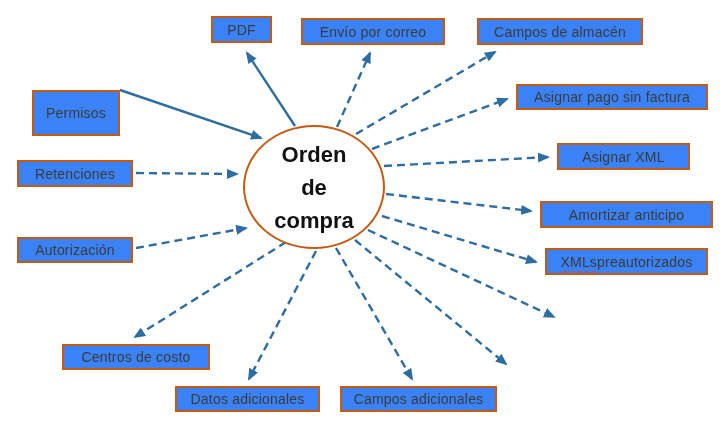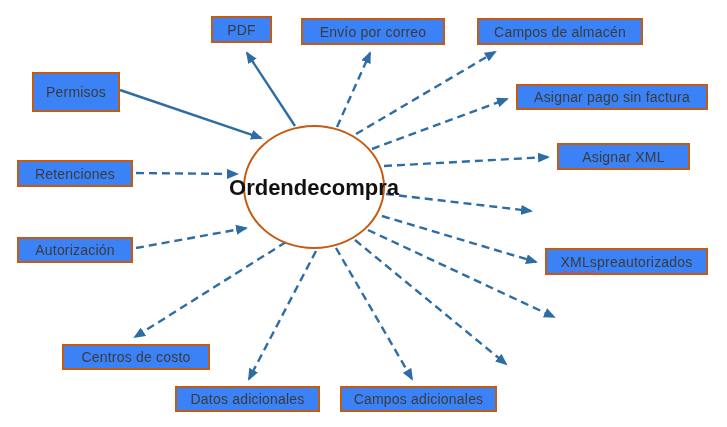--- a/index.html
+++ b/index.html
@@ -34,21 +34,21 @@
   }
   .node.gap{gap:0;}
   .hub{
     position:absolute;
     left:243px;top:125px;width:142px;height:124px;
     box-sizing:border-box;
     border:2.5px solid var(--orange);
     border-radius:50%;
     background:#ffffff;
     display:flex;
-    flex-direction:row;
+    flex-direction:column;
     align-items:center;
     justify-content:center;
     z-index:3;
     font-weight:bold;
     font-size:22px;
     line-height:1.5;
     color:#111111;
     text-align:center;
   }
   .squiggle{
@@ -98,33 +98,34 @@
   <div class="node" style="left:211px;top:16px;width:61px;height:27px">PDF</div>
 
   <div class="node" style="left:301px;top:18px;width:144px;height:27px">Envío por correo</div>
 
   <div class="node" style="left:477px;top:18px;width:166px;height:27px">Campos de almacén</div>
 
   <div class="node" style="left:516px;top:84px;width:192px;height:26px">Asignar pago sin factura</div>
 
   <div class="node" style="left:557px;top:143px;width:133px;height:27px">Asignar XML</div>
 
+  <div class="node" style="left:540px;top:201px;width:173px;height:27px">Amortizar anticipo</div>
 
   <div class="node gap" style="left:545px;top:248px;width:163px;height:27px">
     <span class="squiggle">XMLs</span>
     <span>preautorizados</span>
   </div>
 
 
 
   <div class="node" style="left:340px;top:386px;width:157px;height:26px">Campos adicionales</div>
 
   <div class="node" style="left:175px;top:386px;width:145px;height:26px">Datos adicionales</div>
 
   <div class="node" style="left:62px;top:344px;width:148px;height:26px">Centros de costo</div>
 
   <div class="node" style="left:17px;top:237px;width:116px;height:26px">Autorización</div>
 
   <div class="node" style="left:17px;top:160px;width:116px;height:27px">Retenciones</div>
 
-  <div class="node" style="left:32px;top:72px;width:88px;height:40px">Permisos</div>
+  <div class="node" style="left:32px;top:90px;width:88px;height:46px">Permisos</div>
 
 </div>
 
 </body></html>

